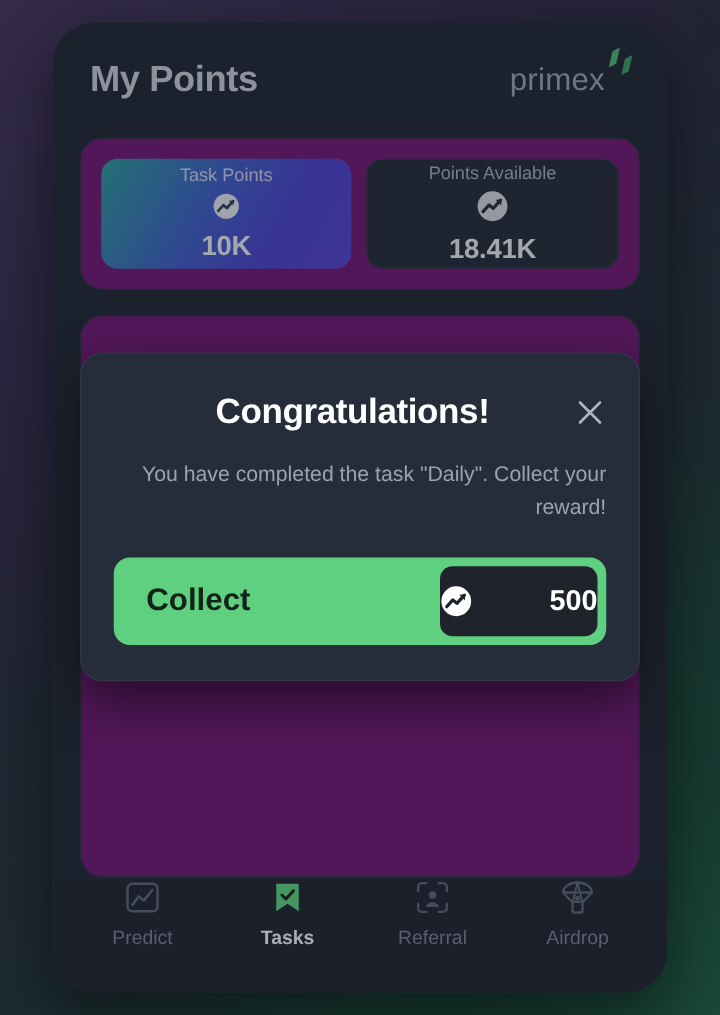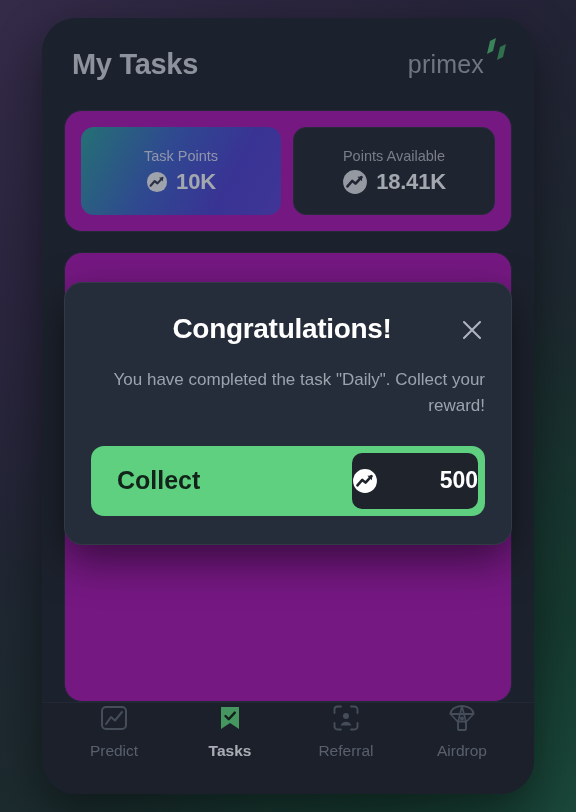--- a/index.html
+++ b/index.html
@@ -79,21 +79,21 @@
     position: absolute;
     right: 0;
     top: -12px;
     width: 26px;
     height: 28px;
   }
 
   
   .card {
     margin: 0 22px;
-    background: #a21caf;
+    background: #701a75;
     border: 1px solid #2c3340;
     border-radius: 18px;
   }
 
   
   .points-card {
     padding: 16px;
     display: flex;
     gap: 12px;
     flex: 0 0 auto;
@@ -119,20 +119,21 @@
   .pt-label {
     font-size: 14.5px;
     color: #a6adb8;
   }
   .pt-tile.primary .pt-label { color: #c9cfe8; }
 
   .pt-value-row {
     display: flex;
     align-items: center;
     gap: 8px;
+    flex-direction: column;
   }
   .pt-value {
     font-size: 22px;
     font-weight: bold;
     color: #e4e8ee;
     letter-spacing: -0.2px;
   }
 
   .coin {
     width: 22px;
@@ -309,21 +310,21 @@
 </style>
 </head>
 <body>
 
 <div class="backdrop"></div>
 
 <div class="phone">
   <div class="screen">
 
     <div class="header">
-      <div class="page-title">My Tasks</div>
+      <div class="page-title">My Points</div>
       <div class="brand">
         <span class="brand-word">primex</span>
         <svg class="brand-mark" viewBox="0 0 26 28">
           <path d="M10 3 L16 0 L13 13 L7 16 Z" fill="#4fb573"></path>
           <path d="M20 9 L26 6 L23 19 L17 22 Z" fill="#3f9a62"></path>
         </svg>
       </div>
     </div>
 
     <div class="card points-card">

